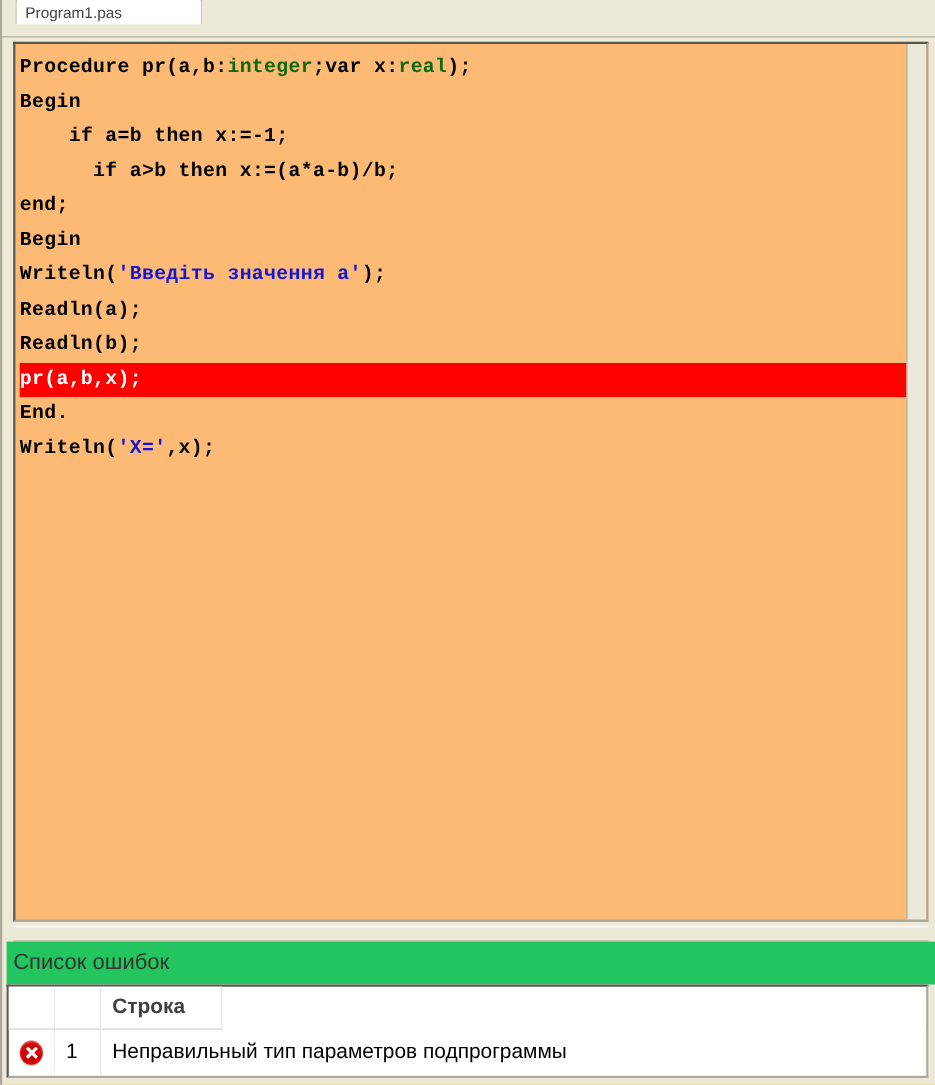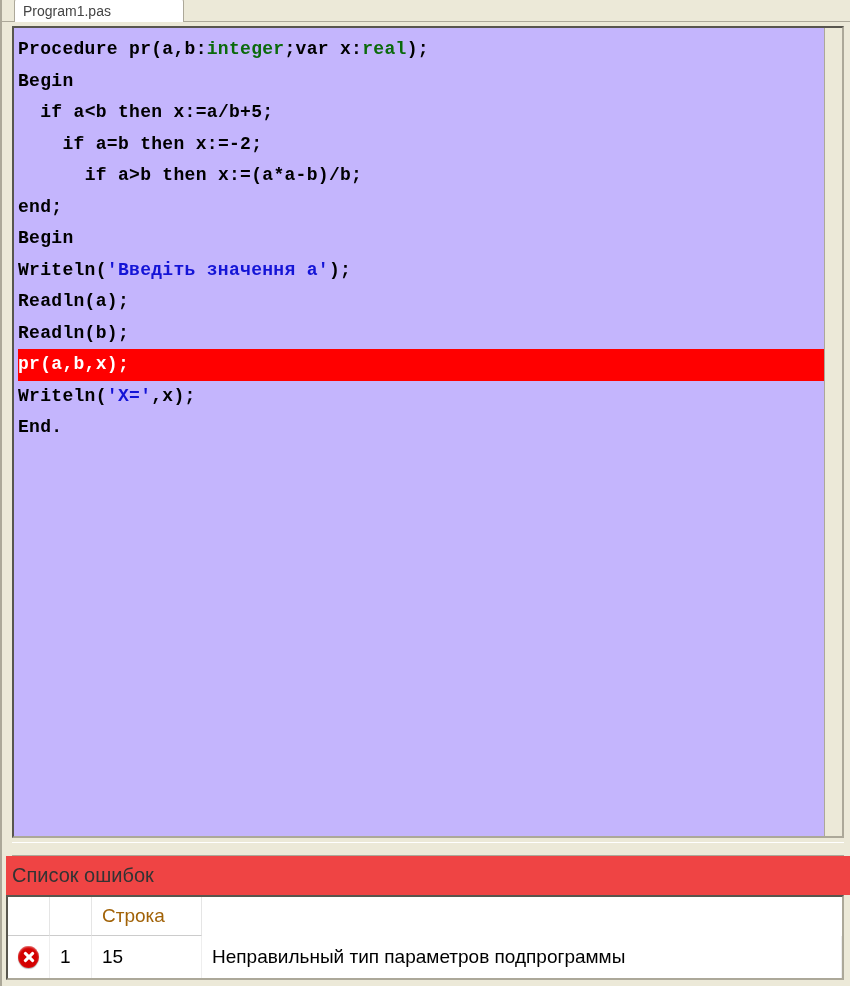--- a/index.html
+++ b/index.html
@@ -13,21 +13,21 @@
     overflow: hidden;
   }
   .window {
     border-left: 2px solid #aca899;
     height: 100%;
     position: relative;
     display: flex;
     flex-direction: column;
   }
   .tab-bar {
-    height: 22px;
+    height: 34px;
     position: relative;
     background: #ece9d8;
     border-bottom: 1px solid #aca899;
   }
   .tab {
     position: absolute;
     left: 12px;
     top: -2px;
     height: 24px;
     width: 170px;
@@ -38,21 +38,21 @@
     border-top-left-radius: 4px;
     border-top-right-radius: 4px;
     font-family: Tahoma, Arial, sans-serif;
     font-size: 14px;
     display: flex;
     align-items: center;
     padding-left: 8px;
     color: #444;
   }
   .editor {
-    background: #c4b5fd;
+    background: #fdba74;
     border: 2px inset #aca899;
     margin: 4px 6px 4px 10px;
     flex: 1 1 auto;
     overflow: hidden;
     position: relative;
     padding: 6px 4px;
     line-height: 1.75;
     color: #000;
     font-family: Liberation Mono, monospace;
   }
@@ -73,34 +73,34 @@
     background: #ece9d8;
     border-top: 1px solid #fff;
     border-bottom: 1px solid #aca899;
     margin: 0 6px 0 10px;
   }
   .panel-title {
     font-family: Tahoma, Arial, sans-serif;
     font-size: 20px;
     color: #333;
     padding: 8px 6px;
-    background: #ef4444;
+    background: #22c55e;
     margin-left: 4px;
   }
   .error-list {
     background: #fff;
     border: 2px inset #aca899;
     margin: 0 6px 6px 4px;
     font-family: Tahoma, Arial, sans-serif;
     font-size: 19px;
   }
   .err-header {
     display: flex;
-    color: #a16207;
-    font-weight: 400;
+    color: #404040;
+    font-weight: 700;
   }
   .err-header > div {
     padding: 8px 10px;
     border-right: 1px solid #e5e5e5;
     border-bottom: 1px solid #ccc;
     background: #fff;
   }
   .err-row {
     display: flex;
     align-items: center;
@@ -137,49 +137,47 @@
 
   <div class="tab-bar">
     <div class="tab">
       <span>Program1.pas</span>
     </div>
   </div>
 
   <div class="editor" id="editor">
     <div class="line"><span></span><span class="kw">Procedure</span><span> pr(a,b:</span><span class="type">integer</span><span>;</span><span class="kw">var</span><span> x:</span><span class="type">real</span><span>);</span></div>
       <div class="line"><span></span><span class="kw">Begin</span></div>
-      <div class="line"><span>  </span><span class="kw">if</span><span> a&lt;b </span><span class="kw">then</span><span> x:=a/b+5;</span></div>
-      <div class="line"><span>    </span><span class="kw">if</span><span> a=b </span><span class="kw">then</span><span> x:=-2;</span></div>
+      <div class="line"><span>    </span><span class="kw">if</span><span> a=b </span><span class="kw">then</span><span> x:=-1;</span></div>
       <div class="line"><span>      </span><span class="kw">if</span><span> a&gt;b </span><span class="kw">then</span><span> x:=(a*a-b)/b;</span></div>
       <div class="line"><span></span><span class="kw">end</span><span>;</span></div>
       <div class="line"><span></span><span class="kw">Begin</span></div>
       <div class="line"><span></span><span>Writeln(</span><span class="str">'Введіть значення a'</span><span>);</span></div>
       <div class="line"><span></span><span>Readln(a);</span></div>
       <div class="line"><span></span><span>Readln(b);</span></div>
       <div class="line hl"><span></span><span>pr(a,b,x);</span></div>
+      <div class="line"><span></span><span class="kw">End</span><span>.</span></div>
       <div class="line"><span></span><span>Writeln(</span><span class="str">'X='</span><span>,x);</span></div>
-      <div class="line"><span></span><span class="kw">End</span><span>.</span></div>
       <div class="editor-scrollbar"></div>
   </div>
 
   <div class="splitter"></div>
 
   <div class="panel-title">Список ошибок</div>
 
   <div class="error-list">
     <div class="err-header">
       <div class="col-icon"></div>
       <div class="col-num"></div>
       <div class="col-line">Строка</div>
     </div>
     <div id="err-rows">
         <div class="err-row">
           <div class="col-icon">
             <div class="err-icon"></div>
           </div>
           <div class="col-num">1</div>
-          <div class="col-line">15</div>
           <div class="col-desc">Неправильный тип параметров подпрограммы</div>
         </div>
       </div>
   </div>
 
 </div>
 
 </body></html>

